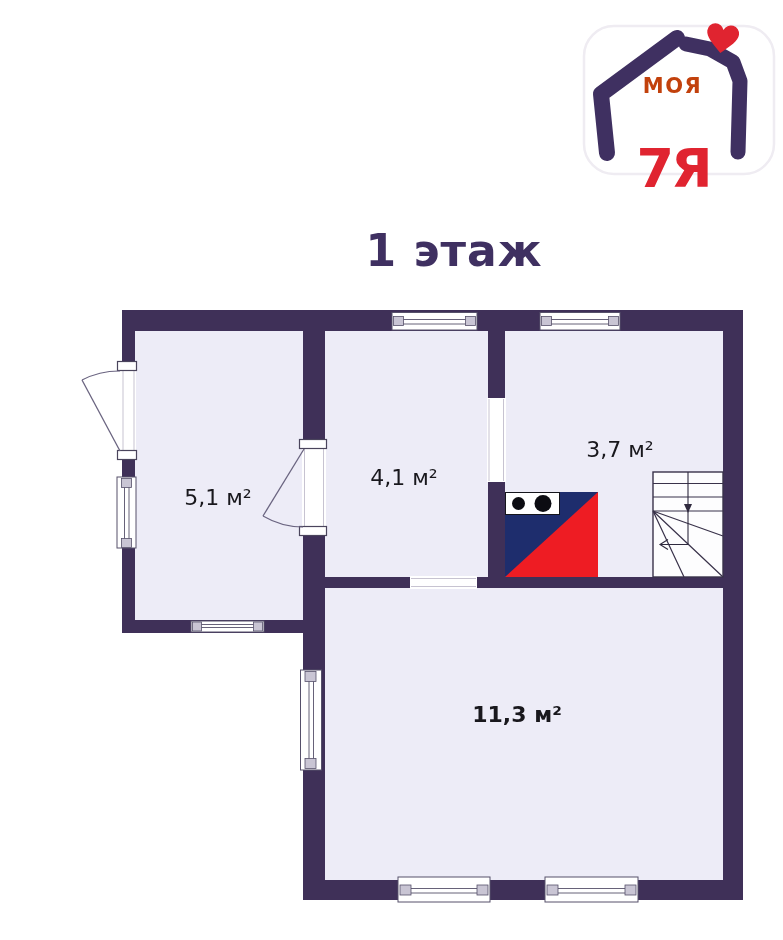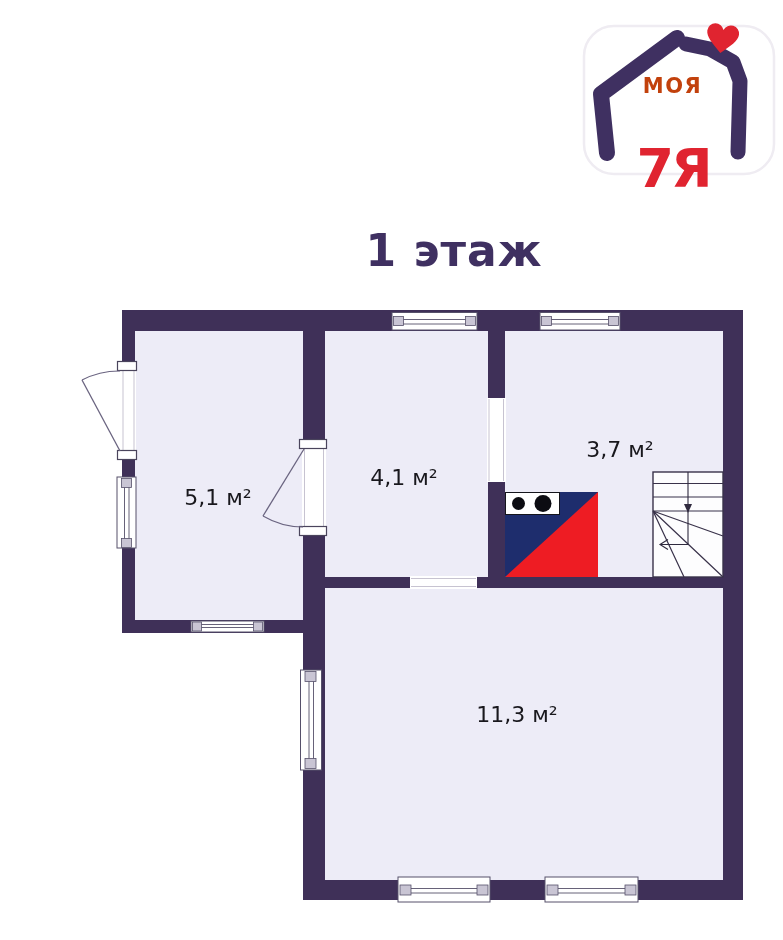--- a/index.html
+++ b/index.html
@@ -6,21 +6,21 @@
   .page{position:relative;width:783px;height:940px;background:#ffffff;overflow:hidden;
         font-family:"DejaVu Sans","Liberation Sans",sans-serif;}
   .art{position:absolute;left:0;top:0;width:783px;height:940px;}
   .floor-title{position:absolute;left:291px;top:229px;width:326px;text-align:center;
         font-size:44px;line-height:44px;font-weight:800;color:#3f3061;letter-spacing:1px;}
   .room-label{position:absolute;width:140px;text-align:center;font-size:22px;line-height:27px;
         color:#19181d;}
   .room-label.r1{left:148px;top:484px;}
   .room-label.r2{left:334px;top:464px;}
   .room-label.r3{left:550px;top:399px;margin-top:37px;}
-  .room-label.r4{left:447px;top:701px;}
+  .room-label.r4{left:447px;top:701px;font-weight:bold;}
   .logo-word-top{position:absolute;left:610px;top:75px;width:125px;text-align:center;
         font-size:21px;line-height:22px;font-weight:800;color:#c2410c;letter-spacing:1.5px;}
   .logo-word-bottom{position:absolute;left:608px;top:94px;width:130px;text-align:center;
         font-size:54px;line-height:62px;font-weight:800;color:#e02430;letter-spacing:-3px;margin-top:44px;}
 </style>
 </head>
 <body>
 
 <div class="page">
 

